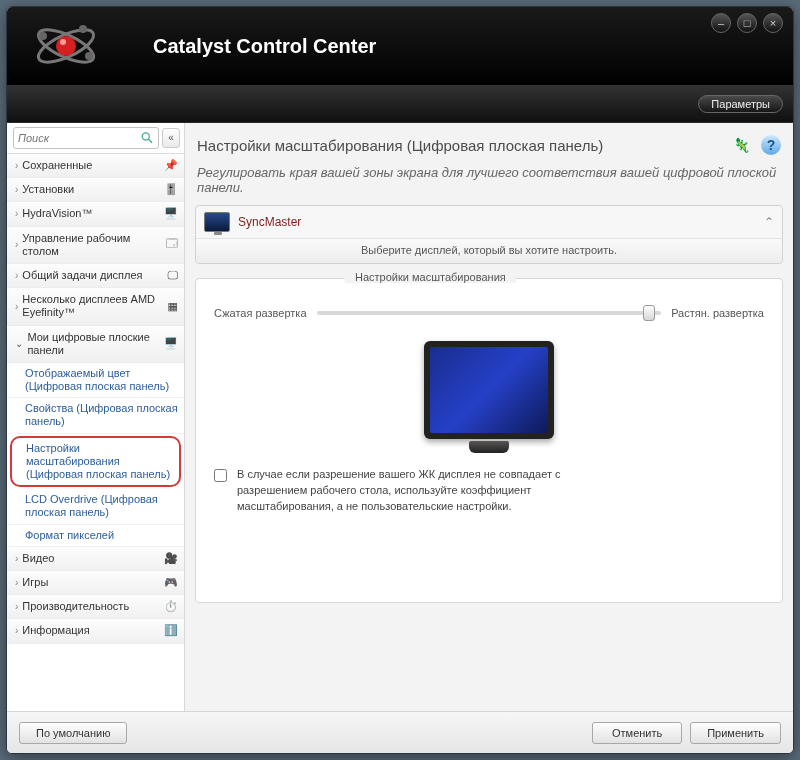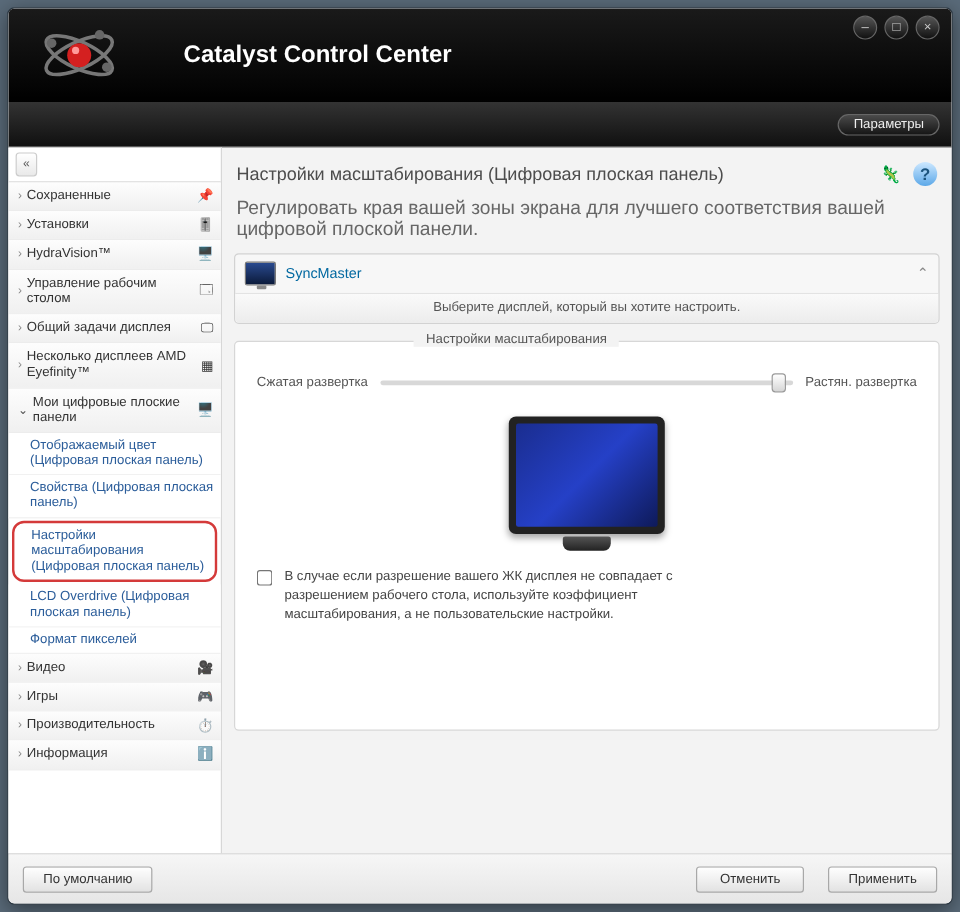--- a/index.html
+++ b/index.html
@@ -61,29 +61,29 @@
   }
   .nav-item.expanded .chev { color:#555; }
 
   
   .main { flex:1; display:flex; flex-direction:column; padding:8px 10px 8px 10px; min-width:0;}
   .page-head { display:flex; align-items:center; justify-content:space-between; padding:4px 2px 10px 2px;}
   .page-title { font-size:15px; color:#4d4d4d; }
   .head-icons { display:flex; gap:10px; align-items:center;}
   .help-icon { width:20px;height:20px;border-radius:50%;background:linear-gradient(#cde8ff,#5ca8e8);color:#1b547f;font-weight:bold;text-align:center;line-height:20px;font-size:14px;}
   .lizard-icon { font-size:14px; color:#3aa04b;}
-  .desc { font-size:16px; color:#666; padding:0 2px 10px 2px; }
+  .desc { font-size:13px; color:#666; padding:0 2px 10px 2px;font-style:italic; }
 
   .display-sel {
     border:1px solid #d2d2d2; border-radius:4px; background:#f7f7f7; margin-bottom:14px;
   }
   .display-sel-row { display:flex; align-items:center; padding:6px 8px; gap:8px;}
   .monitor-ic { width:26px; height:20px; background:linear-gradient(#2a4a8f,#0b1a3a); border:1px solid #777; border-radius:2px; position:relative;}
   .monitor-ic::after{content:"";position:absolute;bottom:-4px;left:9px;width:8px;height:3px;background:#888;border-radius:1px;}
-  .display-name { font-size:12px; color:#0369a1; flex:1;}
+  .display-name { font-size:12px; color:#7f1d1d; flex:1;}
   .expand-caret { color:#888; font-size:12px;}
   .display-hint { text-align:center; font-size:11px; color:#555; padding:5px 0 7px 0; background:linear-gradient(#fafafa,#ececec); border-top:1px solid #e3e3e3; border-radius:0 0 4px 4px;}
 
   .group {
     border:1px solid #d7d7d7; border-radius:4px; background:#fff;
     padding:14px 18px 14px 18px; position:relative; margin:0 0 12px 0;
     height: 325px;
   }
   .group-title {
     position:absolute; top:-8px; left:40%; transform:translateX(-50%);
@@ -99,21 +99,21 @@
   }
   .mon-big::after{content:"";position:absolute;bottom:-14px;left:45px;width:40px;height:12px;background:linear-gradient(#555,#222);border-radius:2px 2px 6px 6px;}
   .mon-screen { width:100%; height:100%; background:linear-gradient(135deg,#1a2d8f 0%,#2540c7 50%,#0e1a5a 100%); border-radius:2px;}
   .check-row { display:flex; gap:10px; font-size:11px; color:#444; margin-top:28px; align-items:flex-start;}
   .check-row input { margin-top:2px;}
   .check-row .txt { line-height:1.45; max-width:340px;}
 
   
   .footer {
     height:42px; border-top:1px solid #d6d6d6; background:linear-gradient(#f6f6f6,#e6e6e6);
-    display:flex; align-items:center; padding:0 12px; gap:20px;
+    display:flex; align-items:center; padding:0 12px; gap:8px;
   }
   .footer .spacer { flex:1; }
   .btn {
     font-size:11px; color:#333; padding:4px 16px; border:1px solid #a8a8a8;
     background:linear-gradient(#fefefe,#e2e2e2); border-radius:3px; cursor:pointer;
     min-width:90px; text-align:center;
   }
 </style>
 </head>
 <body>
@@ -141,20 +141,27 @@
   </div>
 
   <div class="params-bar">
     <div class="params-btn">Параметры</div>
   </div>
 
   <div class="body">
 
     <div class="sidebar">
       <div class="search-row">
+        <div class="search-box">
+          <input type="text" placeholder="Поиск" style="">
+          <svg class="mag" viewBox="0 0 16 16">
+              <circle cx="6" cy="6" r="4.5" fill="none" stroke="#4a8" stroke-width="1.6"></circle>
+              <line x1="9.5" y1="9.5" x2="14" y2="14" stroke="#4a8" stroke-width="1.8"></line>
+            </svg>
+        </div>
         <div class="collapse-btn">«</div>
       </div>
 
       <div class="nav">
         <div class="nav-item">
           <span class="chev">›</span>
           <span class="lbl">Сохраненные</span>
           <span class="ic">📌</span>
         </div>
         <div class="nav-item">

